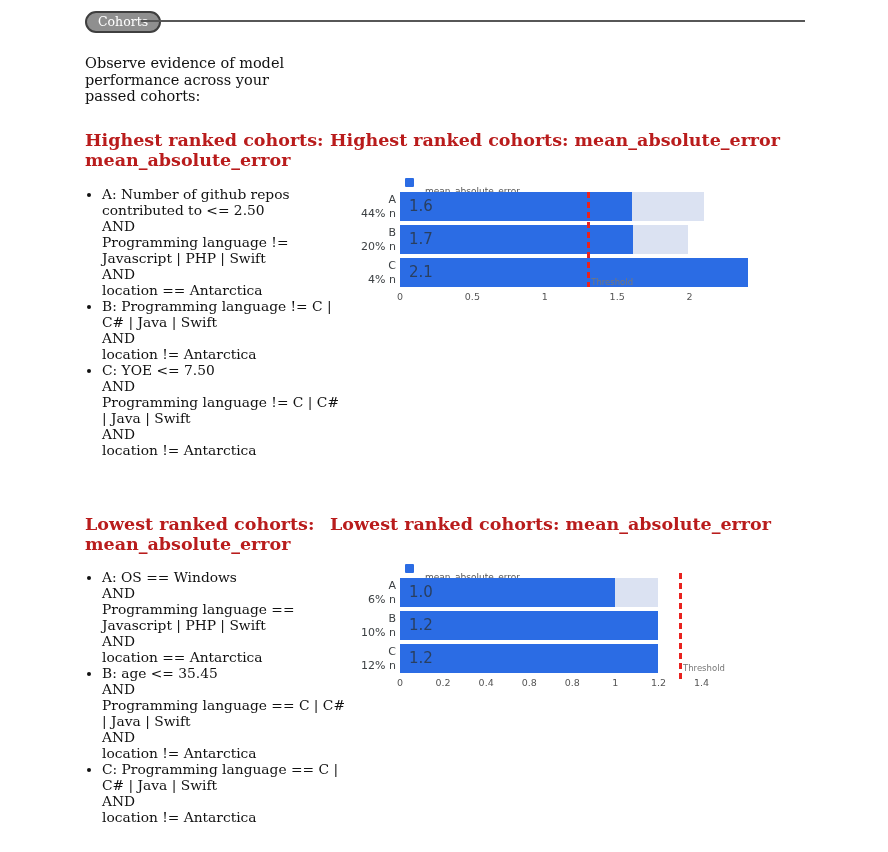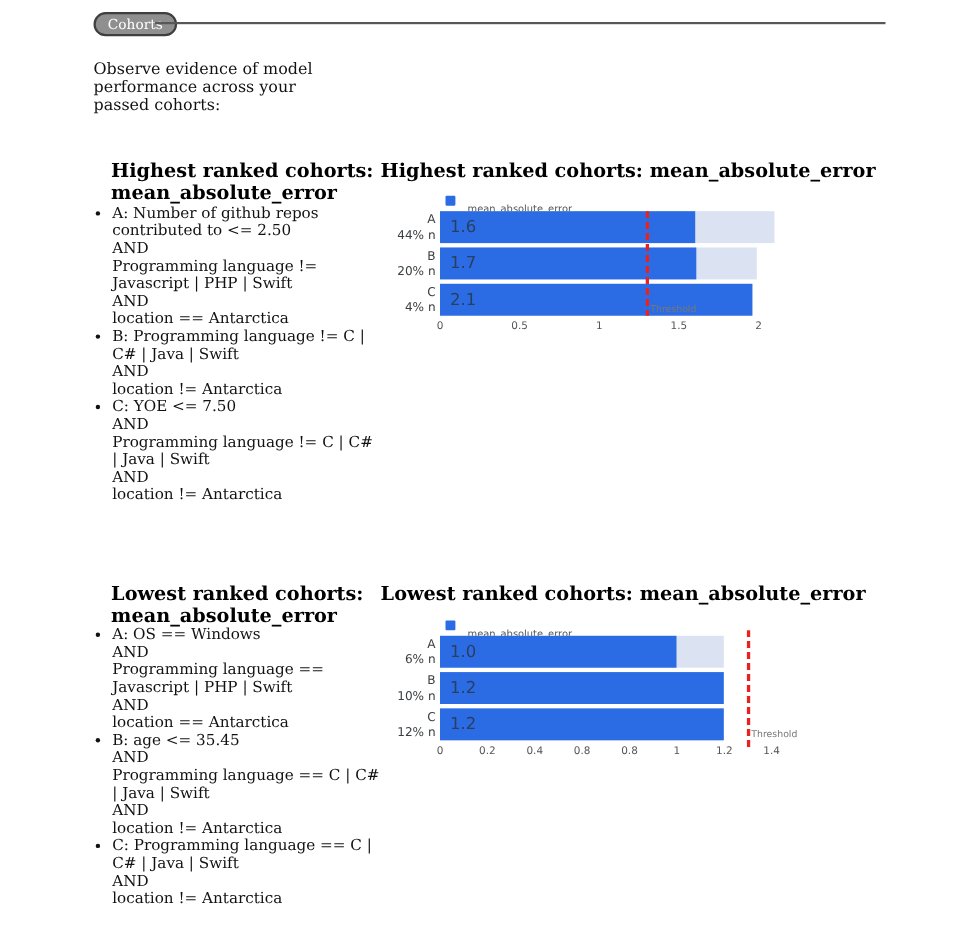--- a/index.html
+++ b/index.html
@@ -9,21 +9,21 @@
   }
   .badge{
     position:absolute;left:85px;top:11px;
     background:#8f8f8f;border:2px solid #3f3f3f;border-radius:11px;
     color:#ffffff;font-size:12.5px;line-height:15px;padding:1px 11px 2px 11px;
     font-family:"DejaVu Serif", serif;
   }
   .top-rule{position:absolute;left:141px;top:20px;width:664px;height:2px;background:#575757;}
   .intro{position:absolute;left:85px;top:55px;width:236px;font-size:14.5px;line-height:16.5px;margin:0;}
   .sec-heading{
-    position:absolute;font-size:17.5px;font-weight:bold;line-height:19.5px;margin:16px;color:#000000;
+    position:absolute;font-size:17.5px;font-weight:bold;line-height:19.5px;margin:0;color:#b91c1c;
   }
   .h-left-1{left:85px;top:131px;width:252px;}
   .h-right-1{left:330px;top:131px;width:540px;}
   .h-left-2{left:85px;top:515px;width:252px;}
   .h-right-2{left:330px;top:515px;width:540px;}
   .cohort-list{position:absolute;width:244px;margin:0;padding:0 0 0 17px;}
   .list-1{left:85px;top:186px;}
   .list-2{left:85px;top:569px;}
   .cohort-list li{font-size:13.8px;line-height:16px;margin:0;padding:0;}
   
@@ -88,21 +88,21 @@
 20% n</div>
         <div class="plot-row" style="width: 288px;">
           <div class="track" style="width: 100%; background: rgb(219, 226, 242);"></div>
           <div class="bar" style="width: 80.9524%; background: rgb(43, 108, 228);"></div>
           <div class="val">1.7</div>
         </div>
       </div>
       <div class="crow" style="top: 86px;">
         <div class="cat">C
 4% n</div>
-        <div class="plot-row" style="width: 284px; text-decoration: underline;">
+        <div class="plot-row" style="width: 348px; text-decoration: underline;">
           <div class="track" style="width: 100%; background: rgb(219, 226, 242);"></div>
           <div class="bar" style="width: 100%; background: rgb(43, 108, 228);"></div>
           <div class="val">2.1</div>
         </div>
       </div>
       <div class="overlay" style="top: 20px; width: 304px; height: 95px;">
         <div class="thresh-line" style="left: calc(61.9048% - 1px); top: 0px; height: 95px;"></div>
         <div class="thresh-label" style="left: calc(61.9048% + 3px); top: 85px;">Threshold</div>
       </div>
       <div class="axis" style="top: 119px; width: 304px;">

